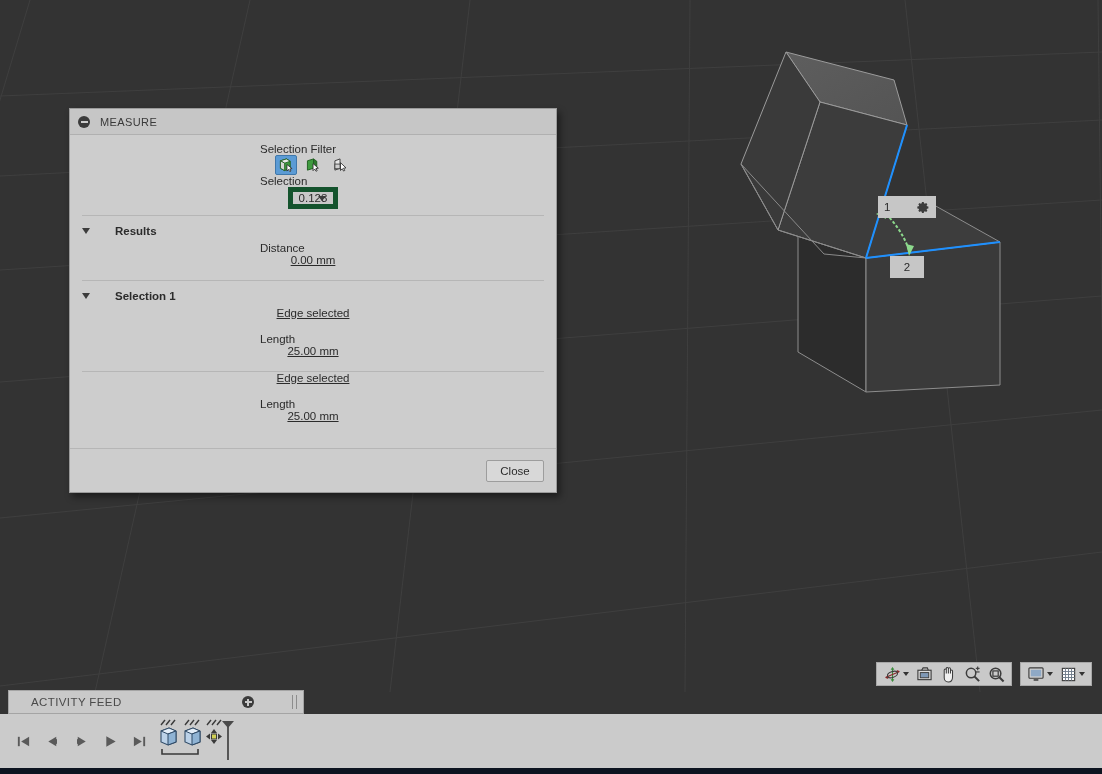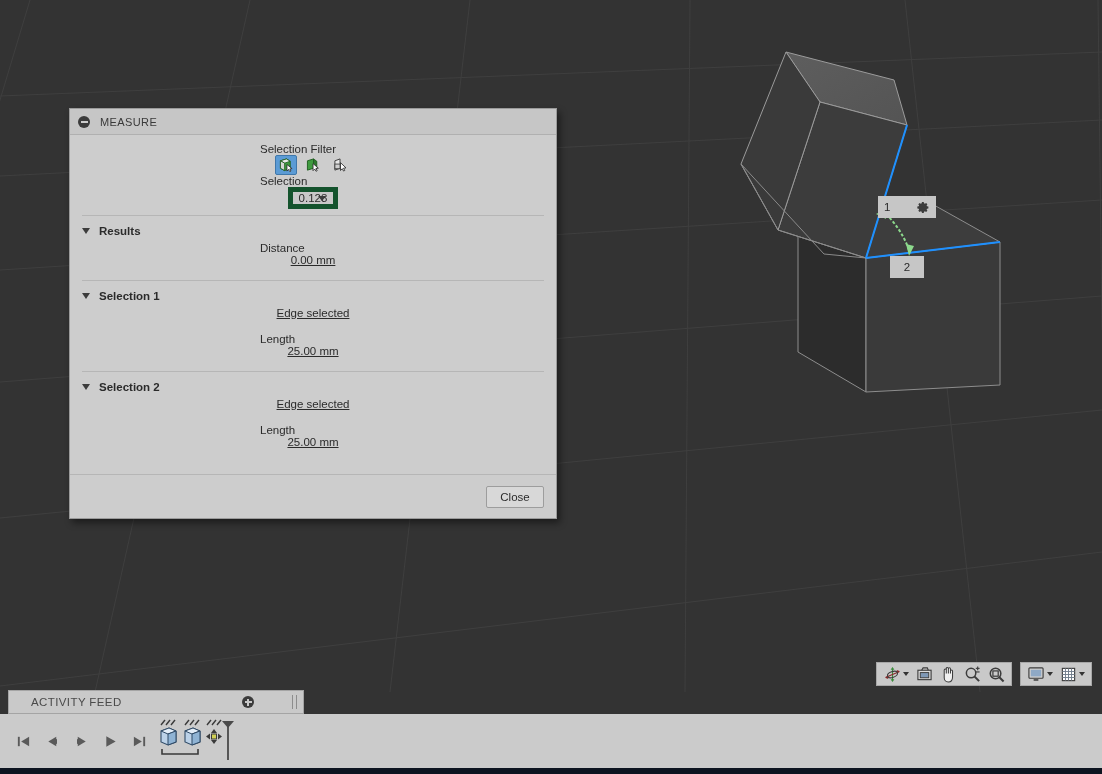--- a/index.html
+++ b/index.html
@@ -56,21 +56,21 @@
   .caret-dn {
     position:absolute; right:7px; top:50%; margin-top:-2px;
     width:0;height:0;border-left:4px solid transparent;border-right:4px solid transparent;
     border-top:5px solid #3c3c3c;
   }
 
   .restart-ico { width:20px; height:20px; display:flex; align-items:center; justify-content:center; }
 
   .sep { height:1px; background:#b6b6b6; margin:6px 12px 0 12px; }
 
-  .sect-head { display:flex; align-items:center; gap:9px; padding:9px 12px 5px 12px; }
+  .sect-head { display:flex; align-items:center; gap:25px; padding:9px 12px 5px 12px; }
   .tri { width:0;height:0;border-left:4.5px solid transparent;border-right:4.5px solid transparent;border-top:6px solid #3c3c3c; }
   .sect-head .st { font-size:11.5px; font-weight:bold; color:#2b2b2b; }
 
   .dlg-footer {
     border-top:1px solid #b6b6b6; height:44px; display:flex; align-items:center;
     justify-content:flex-end; padding-right:12px; margin-top:4px;
   }
   .close-btn {
     min-width:58px; height:22px; background:#d8d8d8; border:1px solid #9d9d9d;
     border-radius:2px; font-size:11.5px; color:#2b2b2b; font-family:inherit;
@@ -315,24 +315,20 @@
     <div class="row">
       <div class="val">Edge selected</div>
     </div>
     <div class="row">
       <div class="lbl">Length</div>
       <div class="val">25.00 mm</div>
     </div>
 
     <div class="sep" style="margin-top:12px;"></div>
 
-    <div class="sect-head">
-      <span class="tri"></span>
-      <span class="st">Selection 2</span>
-    </div>
     <div class="row">
       <div class="val">Edge selected</div>
     </div>
     <div class="row">
       <div class="lbl">Length</div>
       <div class="val">25.00 mm</div>
     </div>
 
     <div style="height:20px;"></div>
   </div>

